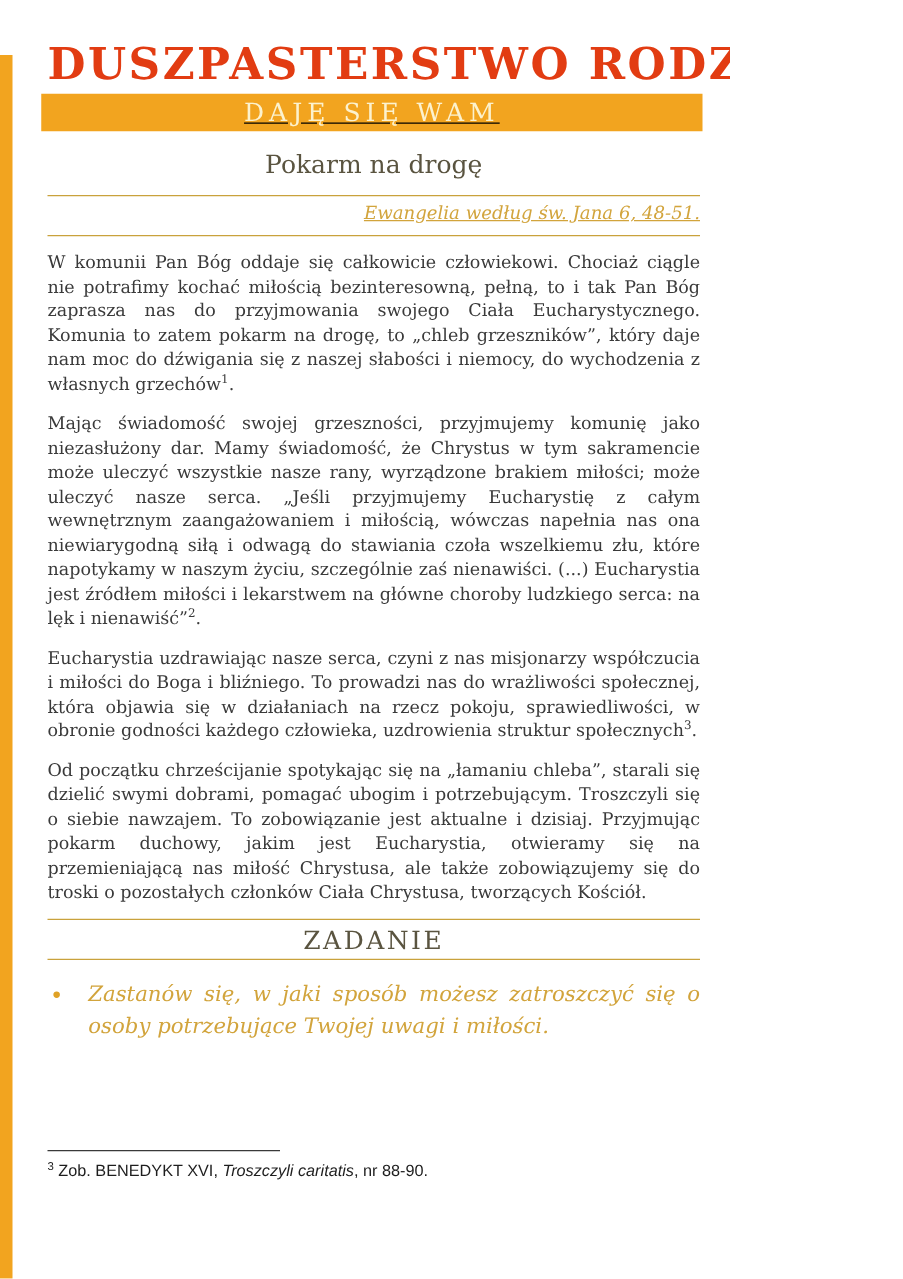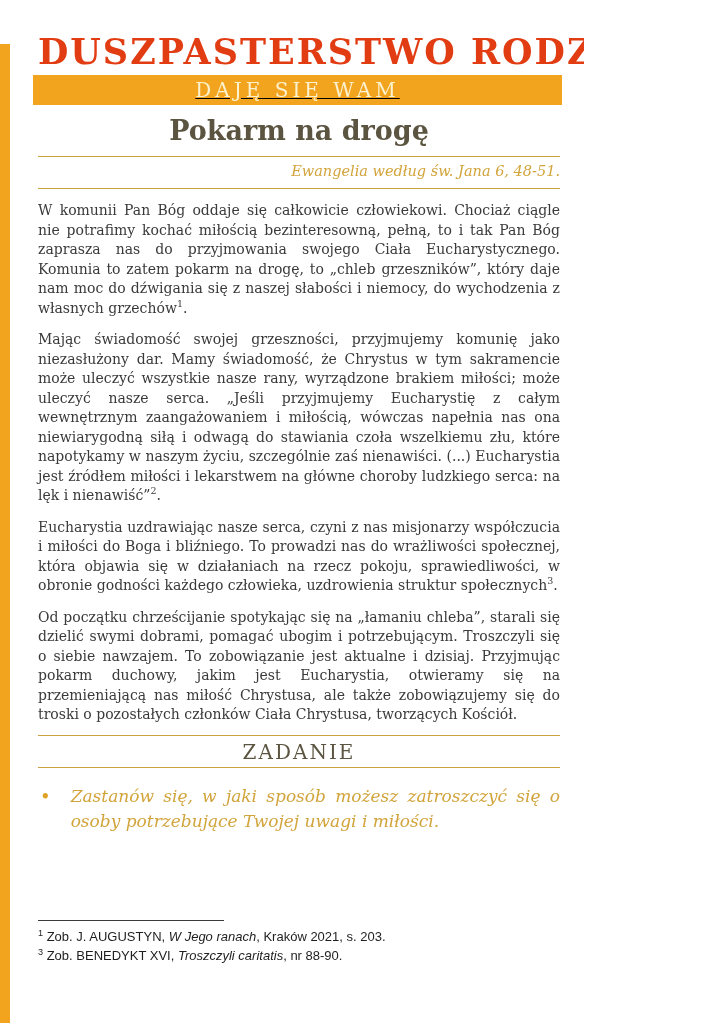--- a/index.html
+++ b/index.html
@@ -39,40 +39,41 @@
     text-align:center;
     text-decoration:underline;
   }
   .banner-label{
     font-size:20px;letter-spacing:4px;
     color:var(--banner-text);
   }
   .lesson-title{
     margin:11px 24px 0 38px;
     text-align:center;
-    font-size:27px;line-height:30px;
-    font-weight:700;
+    font-size:20px;line-height:30px;
+    font-weight:400;
     color:var(--heading-olive);
   }
   hr.gold-rule{
     border:none;border-top:1.6px solid var(--rule-gold);
     margin:10px 24px 0 38px;
   }
   .quote-text{
     margin:13px 24px 0 38px;
     font-size:17.5px;line-height:25px;
     text-align:justify;
     color:var(--gold);
   }
   .quote-attr{
     margin:6px 24px 0 38px;
     text-align:right;
     font-style:italic;
     font-size:14.5px;line-height:17px;
     color:var(--gold);
+    text-decoration:underline;
   }
   hr.rule-after-quote{margin-top:8px;}
   .body-par{
     margin:12px 24px 0 38px;
     font-size:14px;line-height:19.5px;
     text-align:justify;
     color:var(--body-text);
   }
   .body-par sup{font-size:68%;line-height:0;}
   .task-heading{
@@ -150,17 +151,16 @@
   <ul class="task-list">
       <li class="task-item">
         <span class="task-bullet">•</span>
         <span class="task-item-text">Zastanów się, w jaki sposób możesz zatroszczyć się o  osoby potrzebujące Twojej uwagi i miłości.</span>
       </li>
     </ul>
 
   <div class="footnotes">
     <div class="fn-sep"></div>
     <div>
-        <p class="footnote-line"><sup>1</sup> Zob. J. AUGUSTYN, <i>W Jego ranach</i>, Kraków 2021, s. 203.</p>
         <p class="footnote-line"><sup>3</sup> Zob. BENEDYKT XVI, <i>Troszczyli caritatis</i>, nr 88-90.</p>
       </div>
   </div>
 </div>
 
 </body></html>

